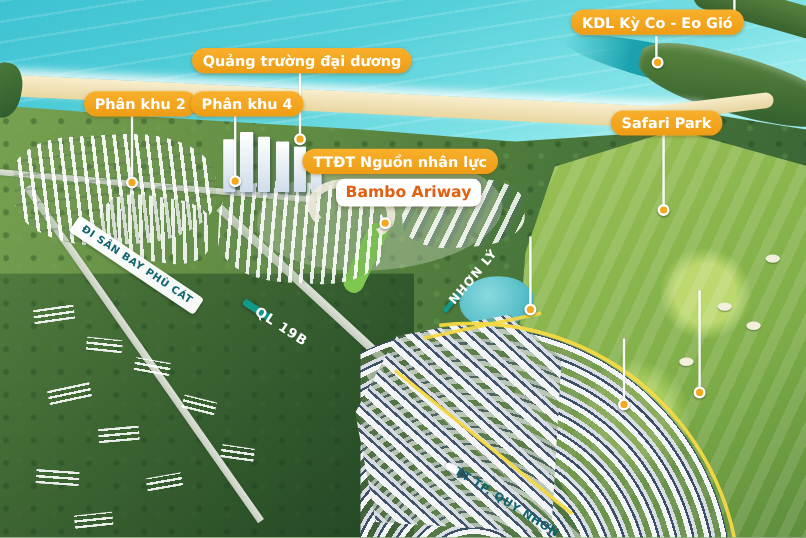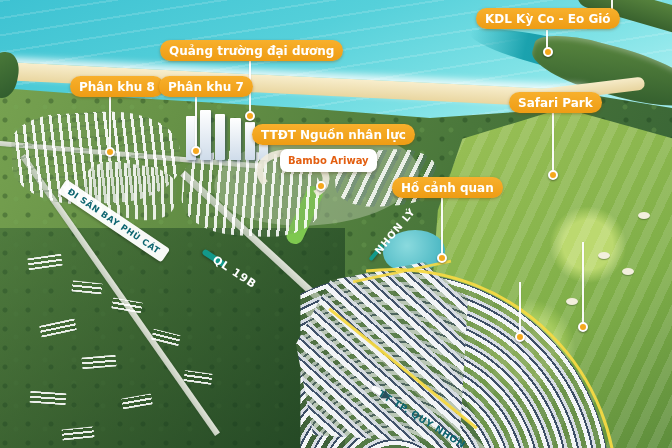--- a/index.html
+++ b/index.html
@@ -82,21 +82,21 @@
     border:3px solid rgba(246,217,67,.95);clip-path:polygon(44% 0,100% 0,100% 100%,44% 100%);}
   .boundary-seg1{left:308px;top:367px;width:190px;height:3px;transform:rotate(39deg);background:rgba(246,217,67,.95);}
   .boundary-seg2{left:352px;top:270px;width:100px;height:3px;transform:rotate(-12deg);background:rgba(246,217,67,.9);}
 
   
   .leader{width:2px;background:rgba(255,255,255,.95);box-shadow:0 0 1px rgba(0,0,0,.25);}
   .dot{width:10px;height:10px;border-radius:50%;background:#f5a81e;border:2px solid #fff;box-shadow:0 1px 2px rgba(0,0,0,.4);}
   .pill{height:21px;display:flex;align-items:center;justify-content:center;white-space:nowrap;
     color:#fff;font-weight:bold;font-size:12px;padding:0 9px;border-radius:11px;
     background:linear-gradient(180deg,#f8b02c,#ee9c14);box-shadow:0 1px 3px rgba(120,70,0,.4);}
-  .pill-white{height:23px;background:#fff;color:#e35f11;font-size:10px;font-weight:bold;border-radius:7px;
+  .pill-white{height:23px;background:#fff;color:#e35f11;font-size:13px;font-weight:bold;border-radius:7px;
     display:flex;align-items:center;justify-content:center;white-space:nowrap;padding:0 8px;
     box-shadow:0 1px 4px rgba(60,40,0,.4);}
   .pill-red{height:21px;background:#ec4f30;border:2px solid #fff;color:#fff;font-size:11.5px;font-weight:bold;
     letter-spacing:.3px;border-radius:12px;display:flex;align-items:center;justify-content:center;
     white-space:nowrap;padding:0 10px;box-shadow:0 1px 4px rgba(0,0,0,.4);}
   .banner{display:flex;align-items:center;white-space:nowrap;transform-origin:left center;}
   .banner .txt{display:block;position:static;}
   .banner-teal{background:#13998a;color:#fff;font-weight:bold;border-radius:3px;
     box-shadow:0 1px 3px rgba(0,0,0,.35);}
   .banner-white{background:rgba(255,255,255,.96);color:#0d6570;font-weight:bold;border-radius:8px;
@@ -201,20 +201,19 @@
   <div class="dot" style="left:105px;top:147px;"></div>
   <div class="dot" style="left:191px;top:146px;"></div>
   <div class="dot" style="left:548px;top:170px;"></div>
   <div class="dot" style="left:316px;top:181px;"></div>
   <div class="dot" style="left:437px;top:253px;"></div>
   <div class="dot" style="left:578px;top:322px;"></div>
   <div class="dot" style="left:515px;top:332px;"></div>
 
   <div class="pill" style="left:476px;top:8px;">KDL Kỳ Co - Eo Gió</div>
   <div class="pill" style="left:160px;top:40px;">Quảng trường đại dương</div>
-  <div class="pill" style="left:70px;top:76px;">Phân khu 8</div>
-  <div class="pill" style="left:159px;top:76px;">Phân khu 7</div>
+  <div class="pill" style="left:70px;top:76px;">Phân khu 2</div>
+  <div class="pill" style="left:159px;top:76px;">Phân khu 4</div>
   <div class="pill" style="left:509px;top:92px;">Safari Park</div>
   <div class="pill" style="left:252px;top:124px;">TTĐT Nguồn nhân lực</div>
-  <div class="pill" style="left:392px;top:177px;">Hồ cảnh quan</div>
   <div class="pill-white" style="left:280px;top:149px;">Bambo Ariway</div>
 
 </div>
 
 </body></html>

